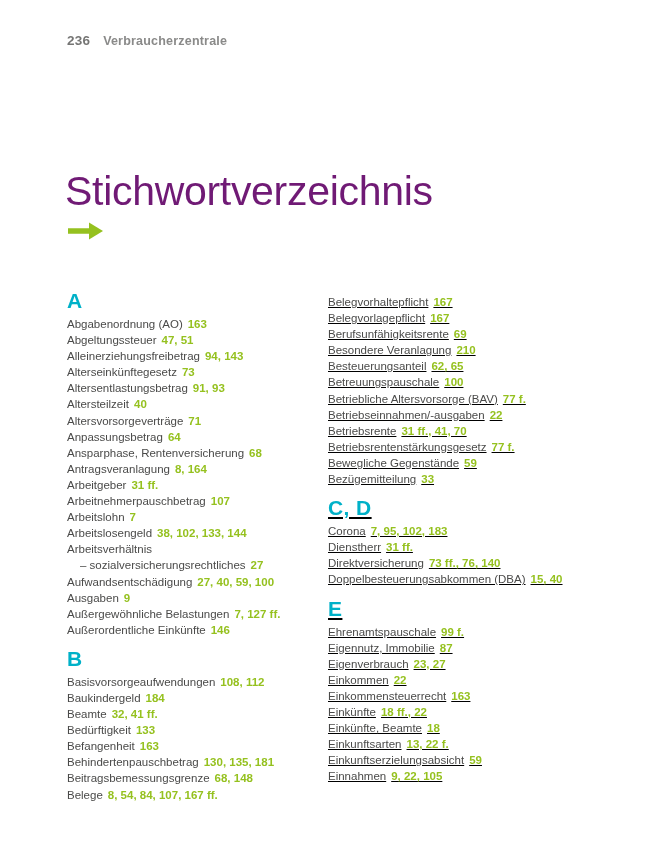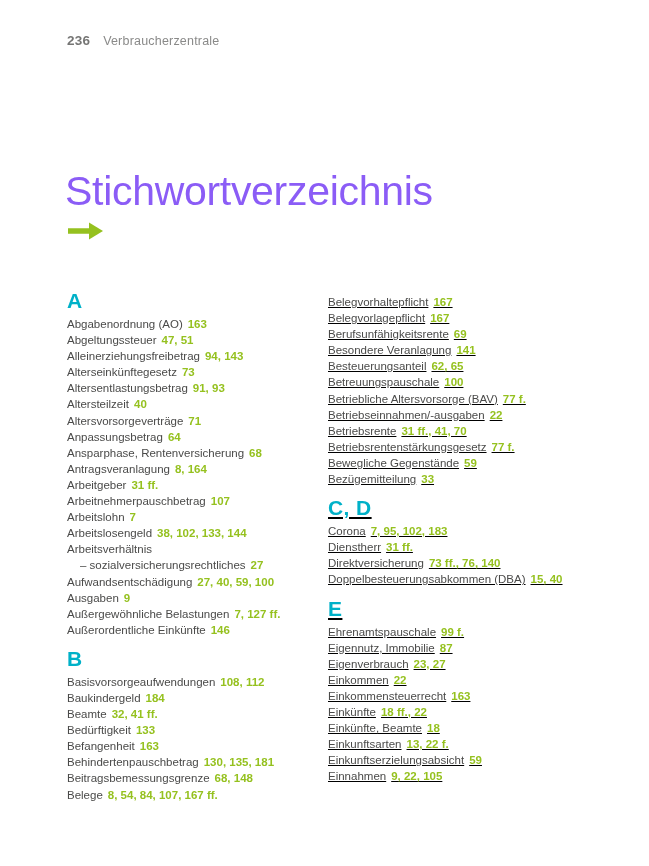--- a/index.html
+++ b/index.html
@@ -16,27 +16,27 @@
 
   
   .page-header {
     position:absolute; left:67px; top:33px;
     display:flex; align-items:baseline; gap:13px;
   }
   .page-number {
     font-size:13.5px; font-weight:700; color:#757574; letter-spacing:.2px;
   }
   .brand-name {
-    font-size:12.5px; font-weight:400; color:#8a8a89; letter-spacing:.2px;
+    font-size:12.5px; font-weight:700; color:#8a8a89; letter-spacing:.2px;
   }
 
   
   .page-title {
     position:absolute; left:65px; top:168px;
-    font-size:41px; font-weight:400; color:#8b5cf6; letter-spacing:-0.3px;
+    font-size:41px; font-weight:400; color:#701a75; letter-spacing:-0.3px;
     line-height:46px; white-space:nowrap;
   }
   .title-arrow {
     position:absolute; left:68px; top:221px; width:36px; height:20px;
   }
 
   
   .index-columns {
     position:absolute; left:67px; top:288px; width:515px;
     display:flex;
@@ -123,21 +123,21 @@
           </div>
   </section>
       </div>
       <div class="index-column">
         <section class="index-section continued">
 
     <div class="entry-list">
             <div class="index-entry"><span class="entry-term">Belegvorhaltepflicht</span><span class="entry-pages">167</span></div>
             <div class="index-entry"><span class="entry-term">Belegvorlagepflicht</span><span class="entry-pages">167</span></div>
             <div class="index-entry"><span class="entry-term">Berufsunfähigkeitsrente</span><span class="entry-pages">69</span></div>
-            <div class="index-entry"><span class="entry-term">Besondere Veranlagung</span><span class="entry-pages">141</span></div>
+            <div class="index-entry"><span class="entry-term">Besondere Veranlagung</span><span class="entry-pages">210</span></div>
             <div class="index-entry"><span class="entry-term">Besteuerungsanteil</span><span class="entry-pages">62, 65</span></div>
             <div class="index-entry"><span class="entry-term">Betreuungspauschale</span><span class="entry-pages">100</span></div>
             <div class="index-entry"><span class="entry-term">Betriebliche Altersvorsorge (BAV)</span><span class="entry-pages">77 f.</span></div>
             <div class="index-entry"><span class="entry-term">Betriebseinnahmen/-ausgaben</span><span class="entry-pages">22</span></div>
             <div class="index-entry"><span class="entry-term">Betriebsrente</span><span class="entry-pages">31 ff., 41, 70</span></div>
             <div class="index-entry"><span class="entry-term">Betriebsrentenstärkungsgesetz</span><span class="entry-pages">77 f.</span></div>
             <div class="index-entry"><span class="entry-term">Bewegliche Gegenstände</span><span class="entry-pages">59</span></div>
             <div class="index-entry"><span class="entry-term">Bezügemitteilung</span><span class="entry-pages">33</span></div>
           </div>
   </section>

